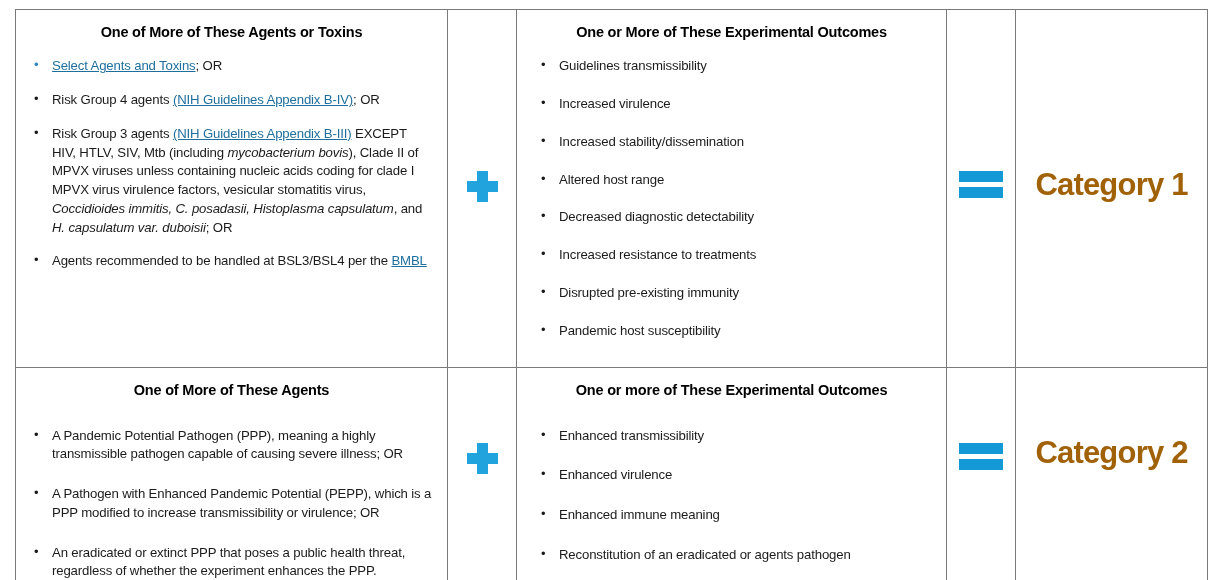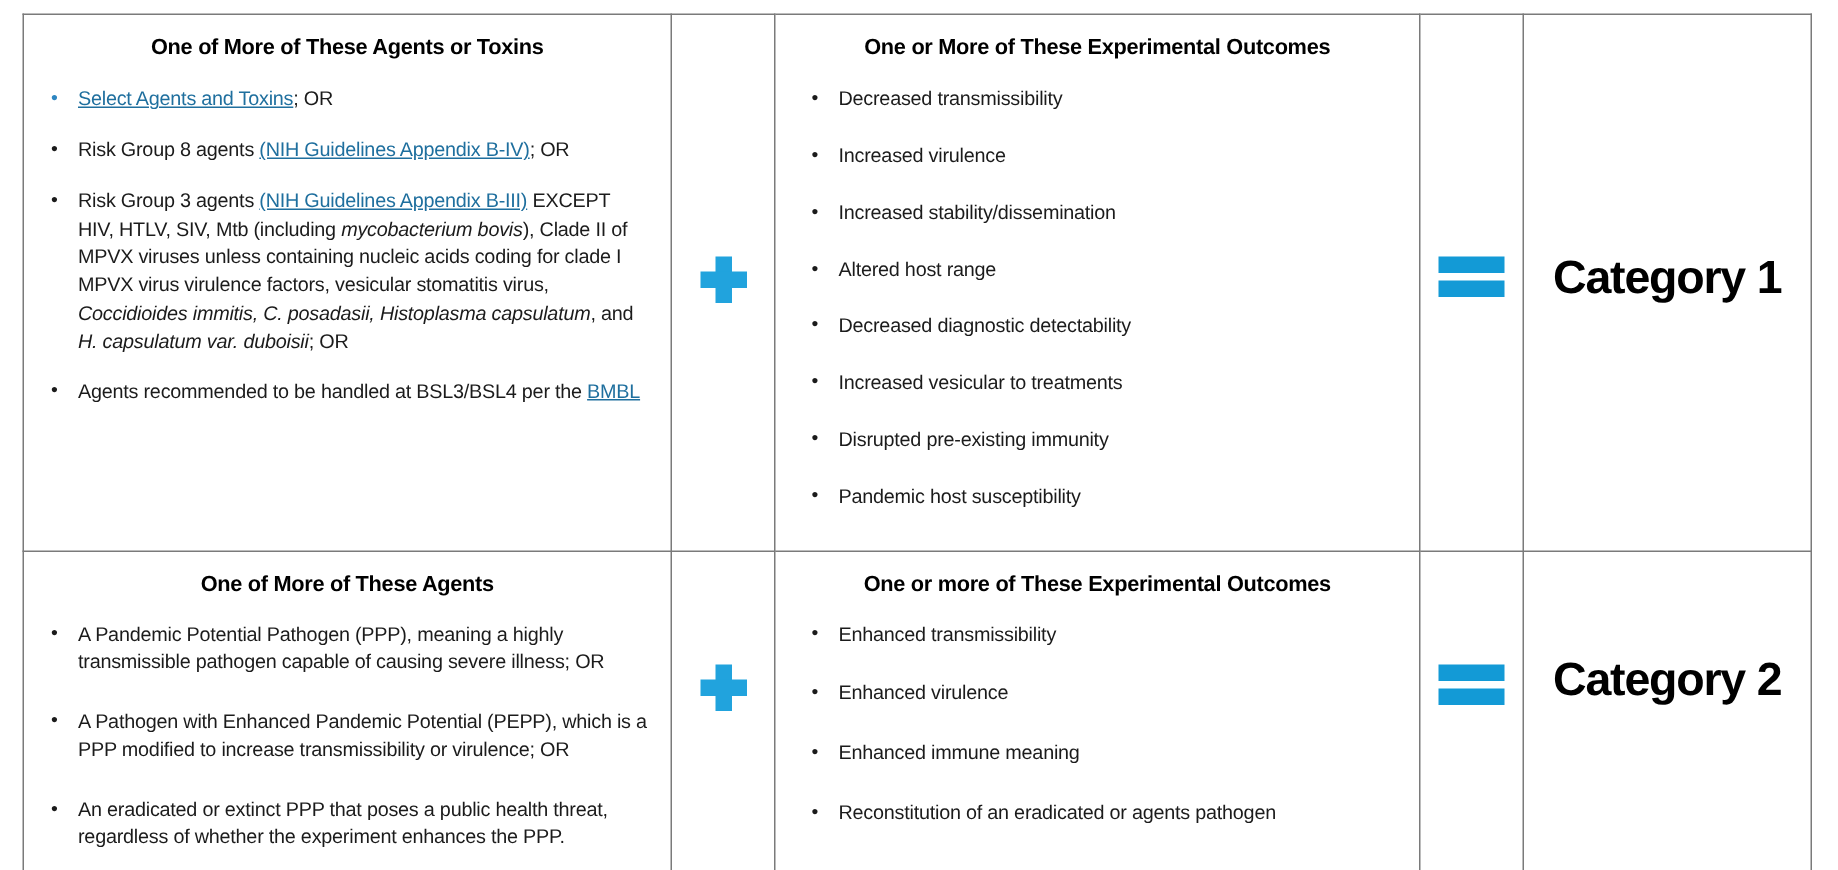--- a/index.html
+++ b/index.html
@@ -56,21 +56,21 @@
 
   .cell-title {
     text-align: center;
     font-weight: bold;
     font-size: 14.5px;
     letter-spacing: -0.2px;
     color: #000000;
     margin: 2px 0 16px 0;
     line-height: 1.2;
   }
-  .row-2 .cell-title { margin-bottom: 14px; }
+  .row-2 .cell-title { margin-bottom: 27px; }
 
   ul.bullets {
     list-style: none;
     margin: 0;
     padding: 0;
   }
   ul.bullets > li {
     position: relative;
     padding-left: 22px;
     margin-bottom: 15px;
@@ -161,21 +161,21 @@
     position: relative;
     height: 100%;
   }
   .cat-label {
     position: absolute;
     left: 0;
     right: 0;
     text-align: center;
     font-size: 31px;
     font-weight: bold;
-    color: #000000;
+    color: #a16207;
     letter-spacing: -0.8px;
     font-family: "Liberation Sans", sans-serif;
   }
   .row-1 .cat-label { top: 157px; }
   .row-2 .cat-label { top: 67px; }
 </style>
 </head>
 <body>
 
 <div class="sheet">
@@ -194,21 +194,21 @@
 
         <td>
           <div class="cell-pad">
             <div class="cell-title">One of More of These Agents or Toxins</div>
             <ul class="bullets agents">
               <li class="link-bullet">
                 <a class="doclink" href="#">Select Agents and Toxins</a><span>; OR</span>
               </li>
 
               <li>
-                <span>Risk Group 8 agents </span><a class="doclink" href="#">(NIH Guidelines Appendix B-IV)</a><span>; OR</span>
+                <span>Risk Group 4 agents </span><a class="doclink" href="#">(NIH Guidelines Appendix B-IV)</a><span>; OR</span>
               </li>
 
               <li>
                 <span>Risk Group 3 agents </span><a class="doclink" href="#">(NIH Guidelines Appendix B-III)</a><span> EXCEPT HIV, HTLV, SIV, Mtb (including </span><em class="ital">mycobacterium bovis</em><span>), Clade II of MPVX viruses unless containing nucleic acids coding for clade I MPVX virus virulence factors, vesicular stomatitis virus, </span><em class="ital">Coccidioides immitis, C. posadasii, Histoplasma capsulatum</em><span>, and </span><em class="ital">H. capsulatum var. duboisii</em><span>; OR</span>
               </li>
 
               <li>
                 <span>Agents recommended to be handled at BSL3/BSL4 per the </span><a class="doclink" href="#">BMBL</a>
               </li>
             </ul>
@@ -220,26 +220,26 @@
             <div class="op-wrap">
               <span class="plus-icon"></span>
             </div>
           </div>
         </td>
 
         <td>
           <div class="cell-pad">
             <div class="cell-title">One or More of These Experimental Outcomes</div>
             <ul class="bullets outcomes">
-              <li><span>Decreased transmissibility</span></li>
+              <li><span>Guidelines transmissibility</span></li>
               <li><span>Increased virulence</span></li>
               <li><span>Increased stability/dissemination</span></li>
               <li><span>Altered host range</span></li>
               <li><span>Decreased diagnostic detectability</span></li>
-              <li><span>Increased vesicular to treatments</span></li>
+              <li><span>Increased resistance to treatments</span></li>
               <li><span>Disrupted pre-existing immunity</span></li>
               <li><span>Pandemic host susceptibility</span></li>
             </ul>
           </div>
         </td>
 
         <td>
           <div class="op-cell">
             <div class="op-wrap">
               <span class="equals-icon">

